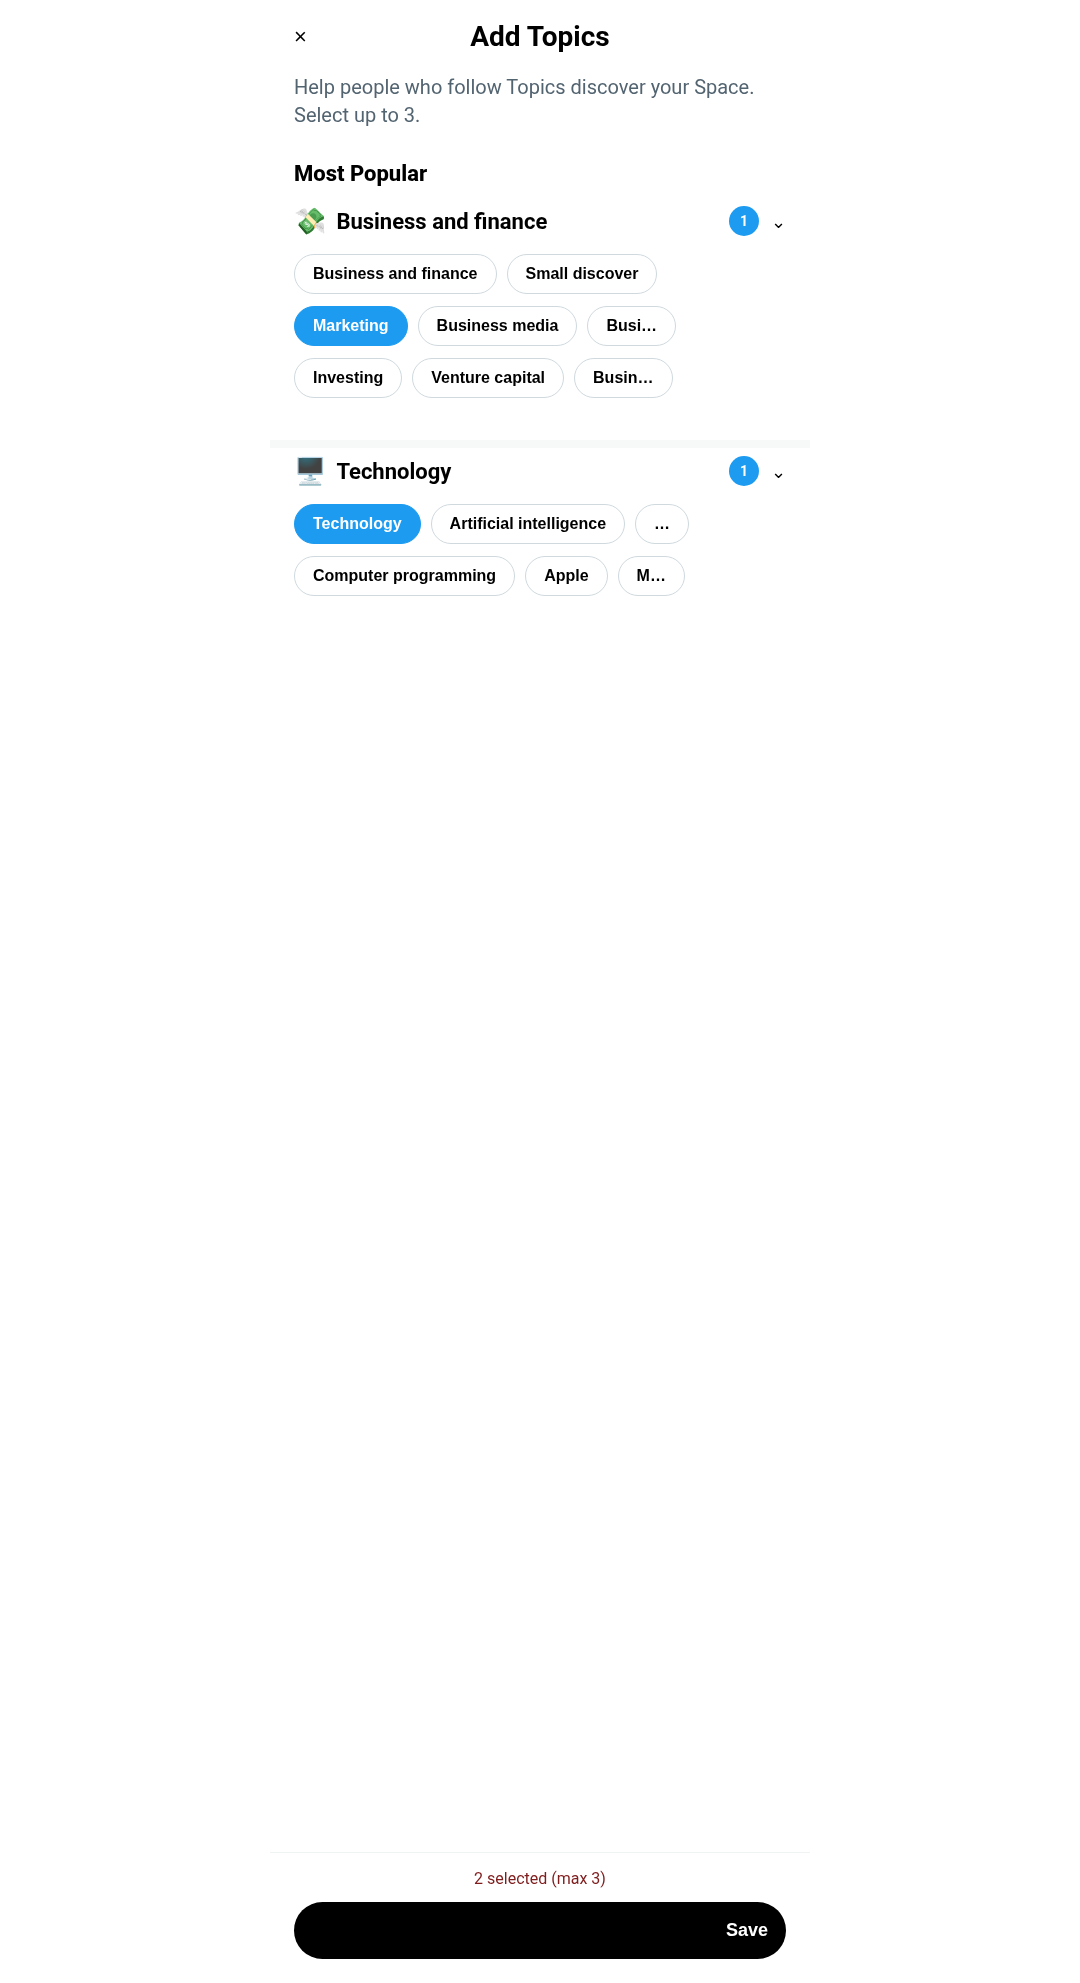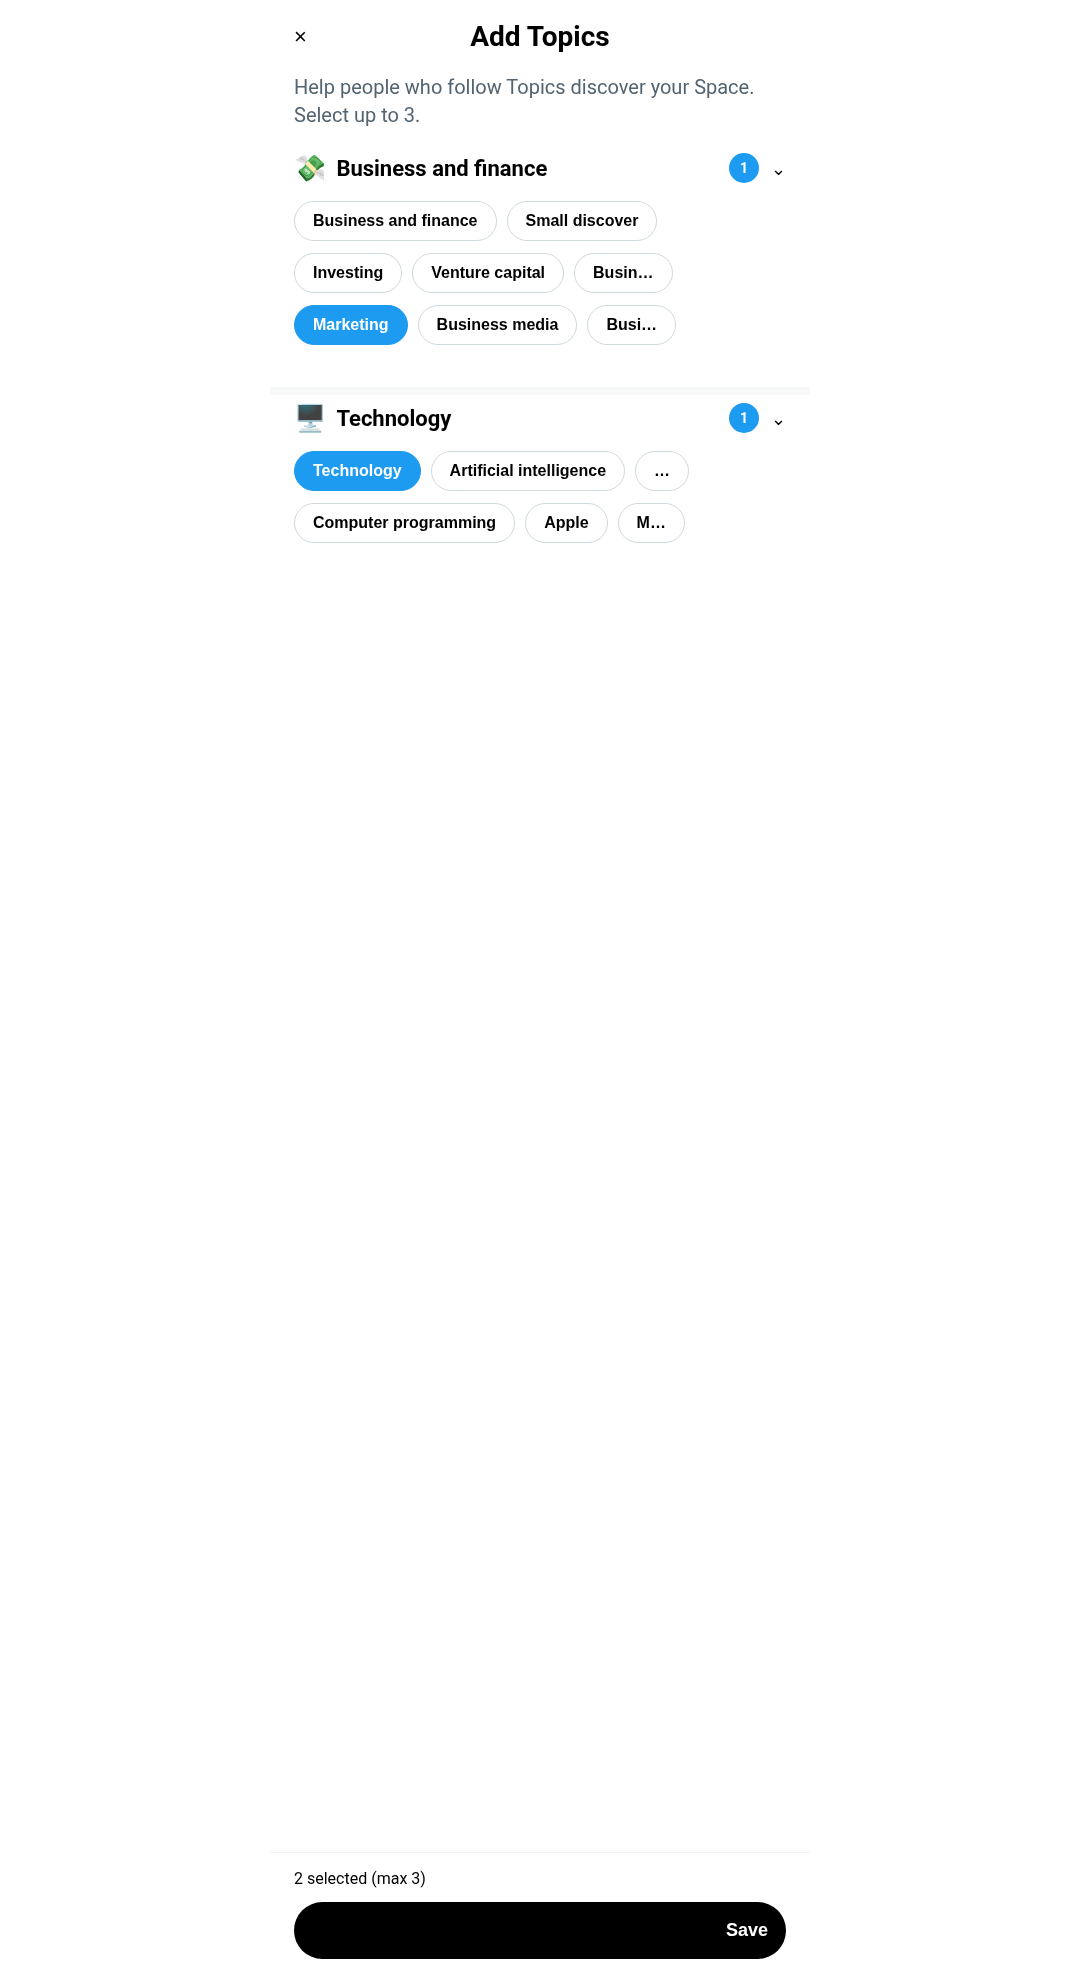--- a/index.html
+++ b/index.html
@@ -153,23 +153,23 @@
       left: 0;
       right: 0;
       max-width: 540px;
       margin: 0 auto;
       padding: 16px 24px 24px;
       background: #fff;
       border-top: 1px solid #eff3f4;
     }
 
     .selected-count {
-      text-align: left;
+      text-align: center;
       font-size: 16px;
-      color: #000000;
+      color: #7f1d1d;
       margin-bottom: 14px;
     }
 
     .save-btn {
       width: 100%;
       background: #000;
       color: #fff;
       border: none;
       border-radius: 50px;
       padding: 18px;
@@ -187,42 +187,43 @@
 <body>
 
 <div class="content-area">
   <div class="header">
     <button class="close-btn">×</button>
     <span class="header-title">Add Topics</span>
   </div>
 
   <p class="subtitle">Help people who follow Topics discover your Space. Select up to 3.</p>
 
+  <h2 class="section-title">Most Popular</h2>
 
   <div id="categories-container">
       <div class="category">
         <div class="category-header">
           <span class="category-emoji">💸</span>
           <span class="category-name">Business and finance</span>
           <span class="category-badge">1</span>
           <span class="chevron">⌄</span>
         </div>
         <div class="tags-row">
           <button class="tag">Business and finance</button>
           <button class="tag">Small discover</button>
         </div>
         <div class="tags-row">
+          <button class="tag selected">Marketing</button>
+          <button class="tag">Business media</button>
+          <button class="tag partial">Busi…</button>
+        </div>
+        <div class="tags-row">
           <button class="tag">Investing</button>
           <button class="tag">Venture capital</button>
           <button class="tag partial">Busin…</button>
-        </div>
-        <div class="tags-row">
-          <button class="tag selected">Marketing</button>
-          <button class="tag">Business media</button>
-          <button class="tag partial">Busi…</button>
         </div>
       </div>
       <div class="divider"></div>
       <div class="category">
         <div class="category-header">
           <span class="category-emoji">🖥️</span>
           <span class="category-name">Technology</span>
           <span class="category-badge">1</span>
           <span class="chevron">⌄</span>
         </div>

